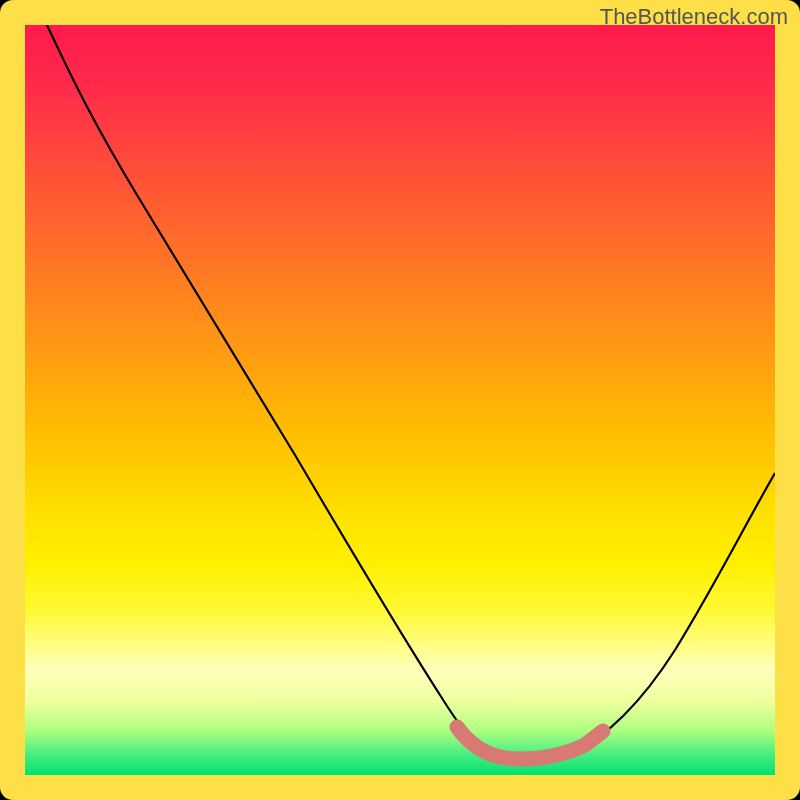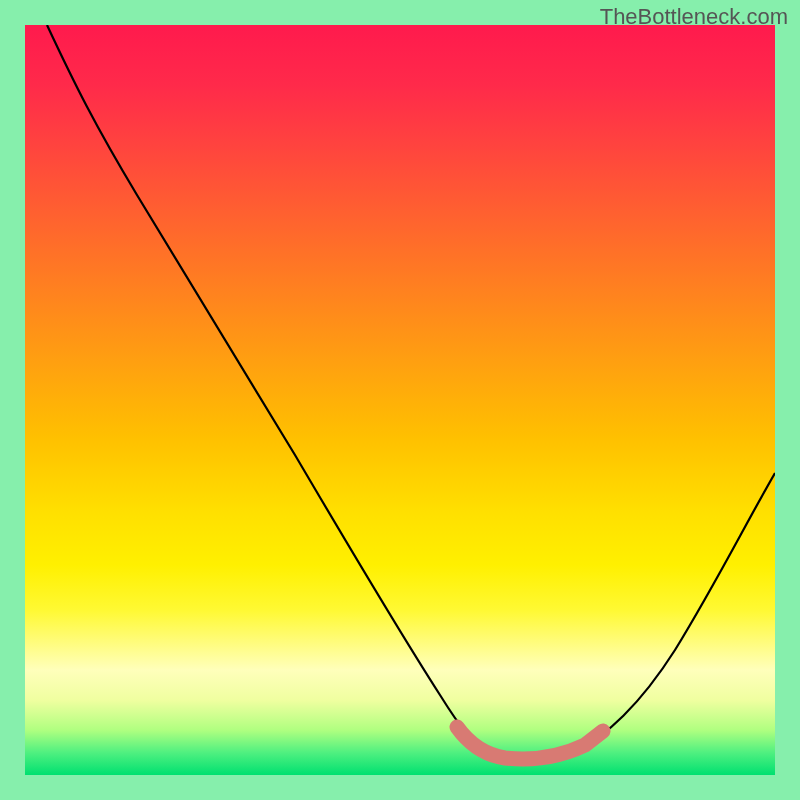--- a/index.html
+++ b/index.html
@@ -8,21 +8,22 @@
     height: 800px;
     background: #000;
     position: relative;
     font-family: Arial, sans-serif;
     overflow: hidden;
   }
   .frame {
     position: absolute;
     top: 0; left: 0;
     width: 800px; height: 800px;
-    background: #86efac;
+    background: #fde047;
+    border-radius: 13px;
   }
   .plot-area {
     position: absolute;
     top: 25px;
     left: 25px;
     width: 750px;
     height: 750px;
     background: linear-gradient(to bottom,
       #ff1a4d 0%,
       #ff2a4a 8%,

